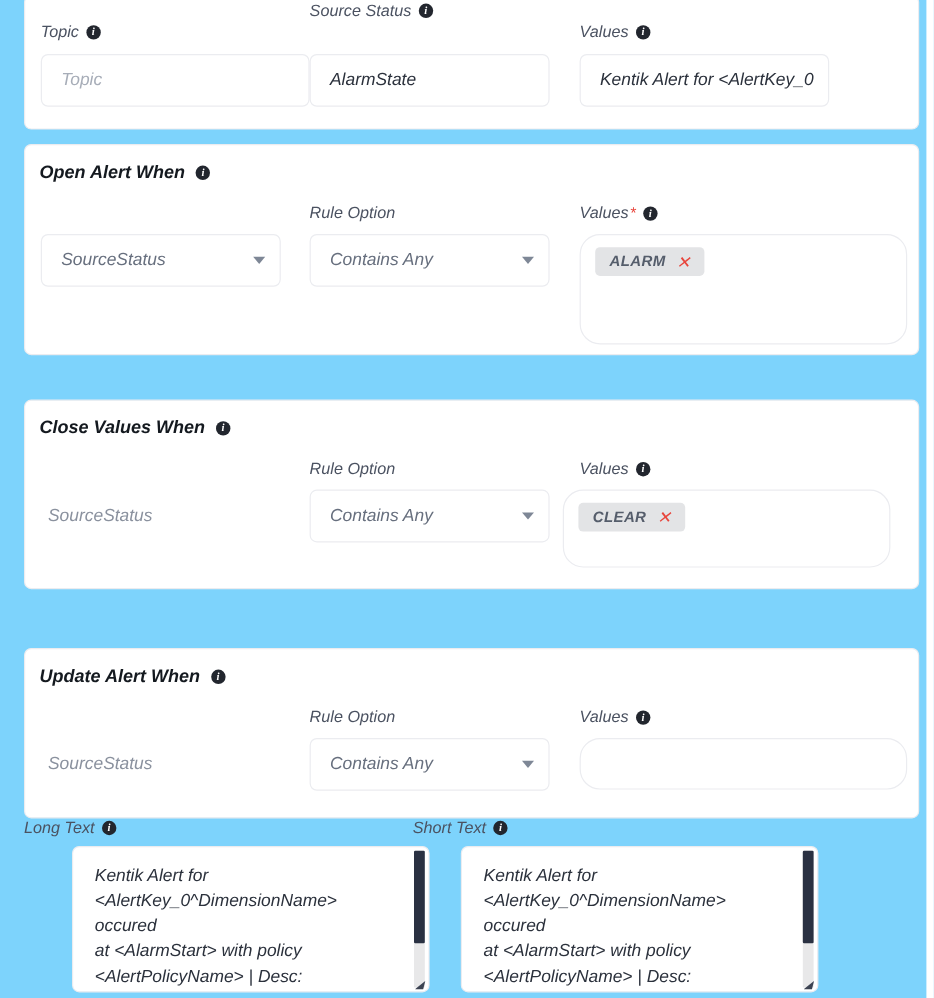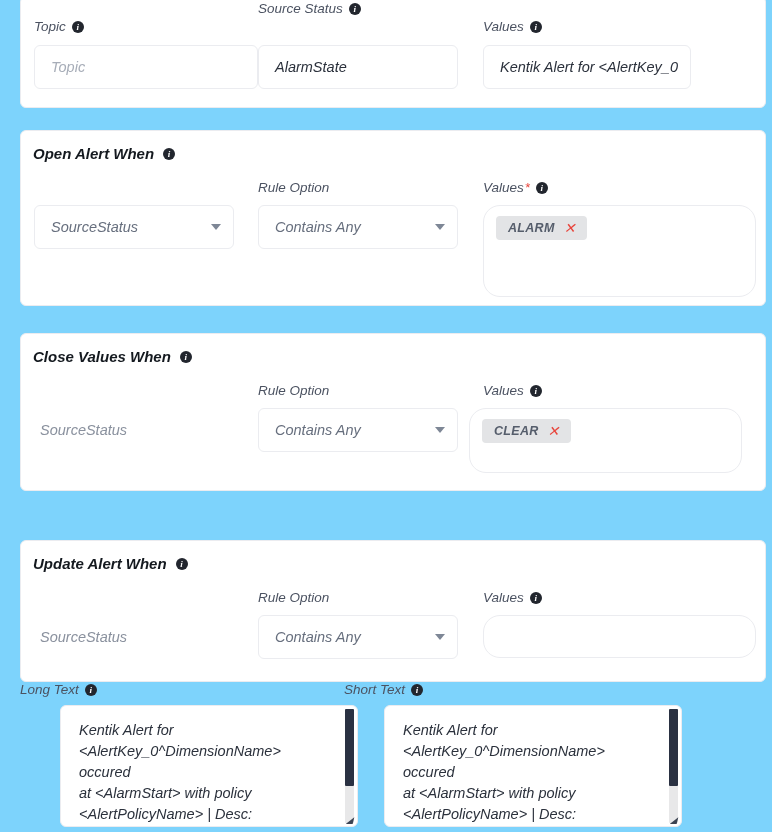--- a/index.html
+++ b/index.html
@@ -203,21 +203,21 @@
 
     <div class="field-label" style="position:absolute; left:462px; top:22px;">
       <span>Values</span>
       <span class="info-icon"></span>
     </div>
     <div class="input" style="left:462px; top:48px; width:208px; height:44px; overflow:hidden;">
       <span style="white-space:nowrap;">Kentik Alert for &lt;AlertKey_0</span>
     </div>
   </div>
 
-  <div class="card" style="left:20px; top:130px; width:746px; height:176px;">
+  <div class="card" style="left:20px; top:120px; width:746px; height:176px;">
 
     <div class="section-title" style="position:absolute; left:12px; top:14px;">
       <span>Open Alert When</span>
       <span class="info-icon"></span>
     </div>
 
     <div class="select" style="left:13px; top:74px; width:200px; height:44px;">
       <span>SourceStatus</span>
       <span class="caret"></span>
     </div>

